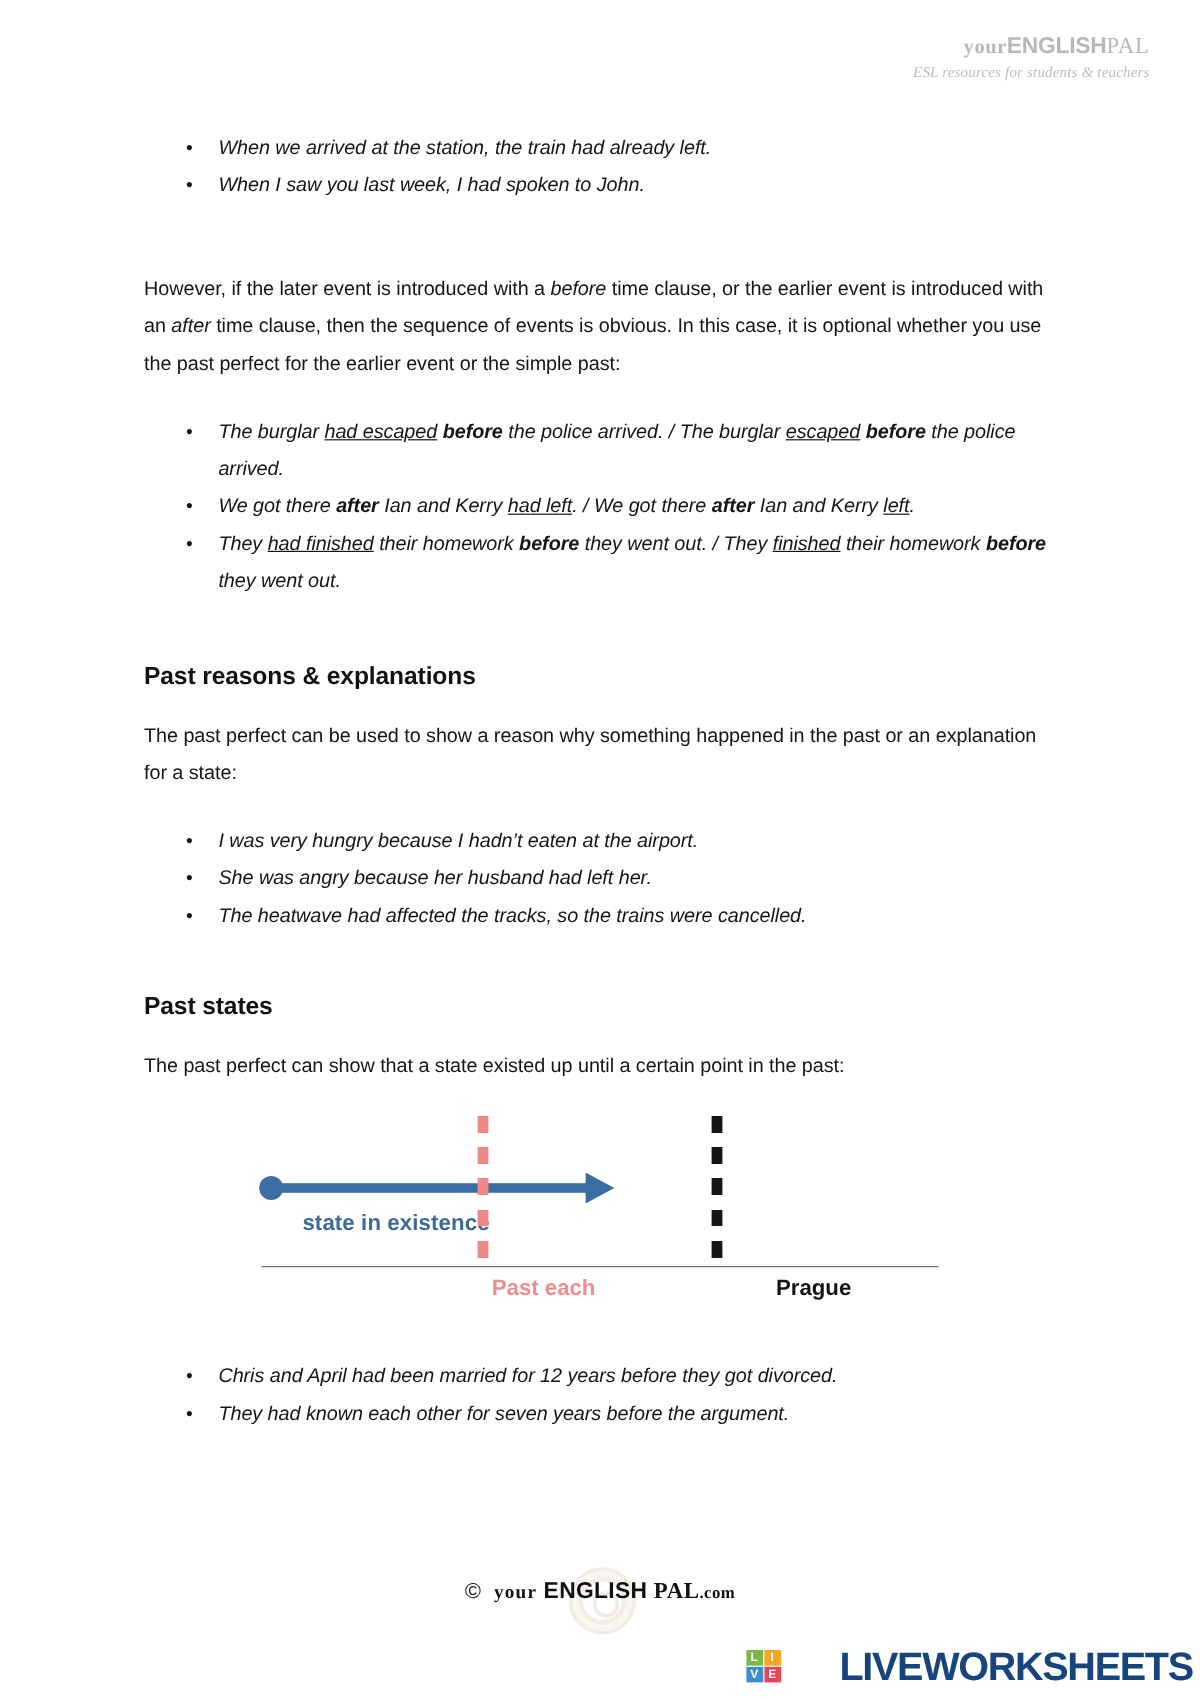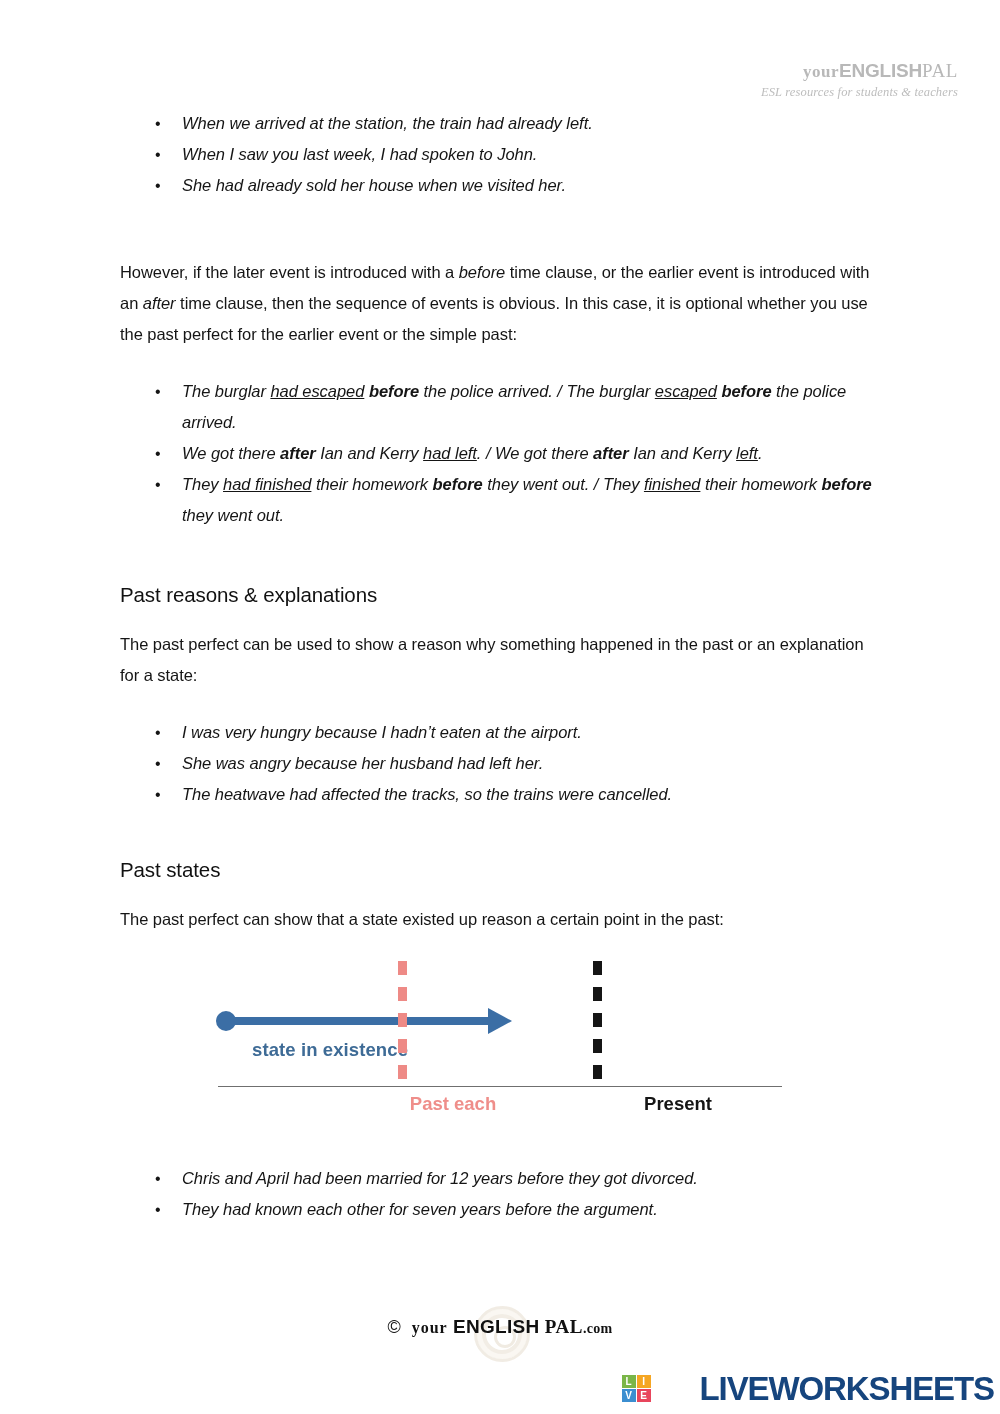--- a/index.html
+++ b/index.html
@@ -22,21 +22,20 @@
     top: 28px;
     right: 42px;
     text-align: right;
     color: #b8b8b8;
     line-height: 1.15;
   }
   .brand-line1 {
     font-size: 19px;
     letter-spacing: .2px;
     white-space: nowrap;
-    margin-top: 32px;
   }
   .brand-your {
     font-family: "Liberation Serif", serif;
     font-weight: 700;
     font-size: 17px;
     letter-spacing: .5px;
   }
   .brand-english {
     font-family: "Liberation Sans", sans-serif;
     font-weight: 700;
@@ -71,21 +70,21 @@
     font-size: 16.5px;
     line-height: 31px;
     margin: 0 0 4px 0;
     color: #151515;
     letter-spacing: -0.05px;
   }
   p.para i { font-style: italic; }
 
   h2.section {
     font-size: 20.5px;
-    font-weight: 400;
+    font-weight: 700;
     margin: 0;
     color: #111;
     letter-spacing: -0.1px;
   }
 
   ul.bullets {
     list-style: none;
     margin: 0;
     padding: 0;
   }
@@ -314,21 +313,20 @@
     <span class="brand-your">your</span><span class="brand-english">ENGLISH</span><span class="brand-pal">PAL</span>
   </div>
   <div class="brand-line2">ESL resources for students &amp; teachers</div>
 </div>
 
 <div class="content">
 
   <ul class="bullets">
     <li><span>When we arrived at the station, the train had already left.</span></li>
     <li><span>When I saw you last week, I had spoken to John.</span></li>
-    <li><span>She had already sold her house when we visited her.</span></li>
   </ul>
 
   <div class="sp-a"></div>
 
   <p class="para"><span>However, if the later event is introduced with a </span><i>before</i><span> time clause, or the earlier event is introduced with an </span><i>after</i><span> time clause, then the sequence of events is obvious. In this case, it is optional whether you use the past perfect for the earlier event or the simple past:</span></p>
 
   <div class="sp-c"></div>
 
   <ul class="bullets">
     <li><span>The burglar </span><u>had escaped</u><span> </span><b>before</b><span> the police arrived. / The burglar </span><u>escaped</u><span> </span><b>before</b><span> the police arrived.</span></li>
@@ -345,32 +343,32 @@
   <ul class="bullets">
     <li><span>I was very hungry because I hadn’t eaten at the airport.</span></li>
     <li><span>She was angry because her husband had left her.</span></li>
     <li><span>The heatwave had affected the tracks, so the trains were cancelled.</span></li>
   </ul>
 
   <div class="sp-d"></div>
 
   <h2 class="section">Past states</h2>
   <div class="sp-e"></div>
-  <p class="para">The past perfect can show that a state existed up reason a certain point in the past:</p>
+  <p class="para">The past perfect can show that a state existed up until a certain point in the past:</p>
 
   <div class="diagram">
     <div class="dg-baseline" style="background: rgb(111, 111, 111);"></div>
     <div class="dg-arrow-dot"></div>
     <div class="dg-arrow-line"></div>
     <div class="dg-arrow-head"></div>
     <div class="dg-arrow-label">state in existence</div>
     <div class="dg-dash-red"></div>
     <div class="dg-dash-black"></div>
     <div class="dg-label-past" style="color: rgb(239, 142, 138);">Past each</div>
-    <div class="dg-label-present" style="color: rgb(21, 21, 21);">Present</div>
+    <div class="dg-label-present" style="color: rgb(21, 21, 21);">Prague</div>
   </div>
 
   <div class="sp-e"></div>
 
   <ul class="bullets">
     <li><span>Chris and April had been married for 12 years before they got divorced.</span></li>
     <li><span>They had known each other for seven years before the argument.</span></li>
   </ul>
 
 </div>

